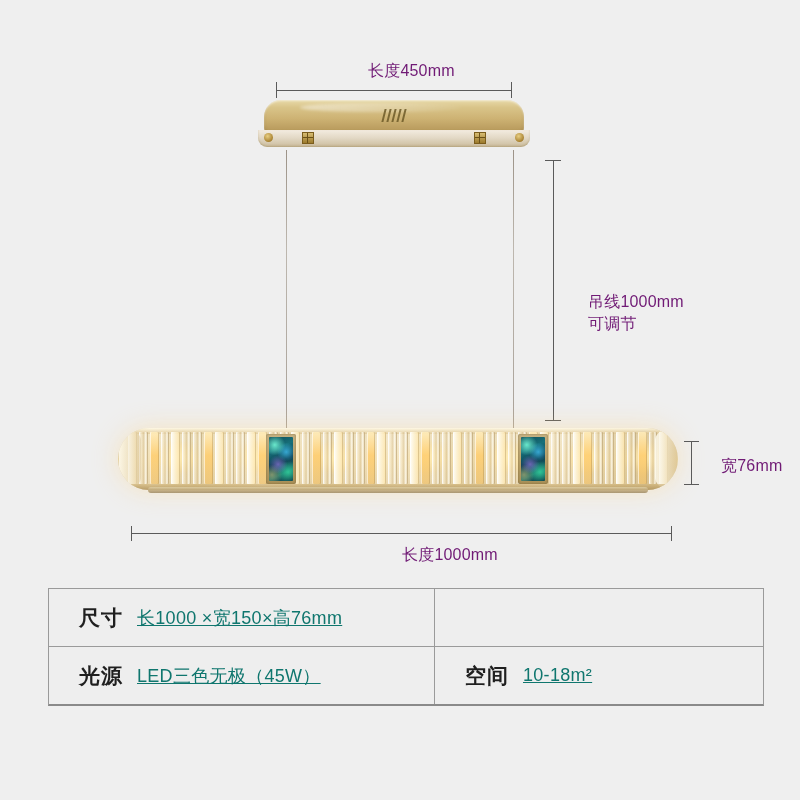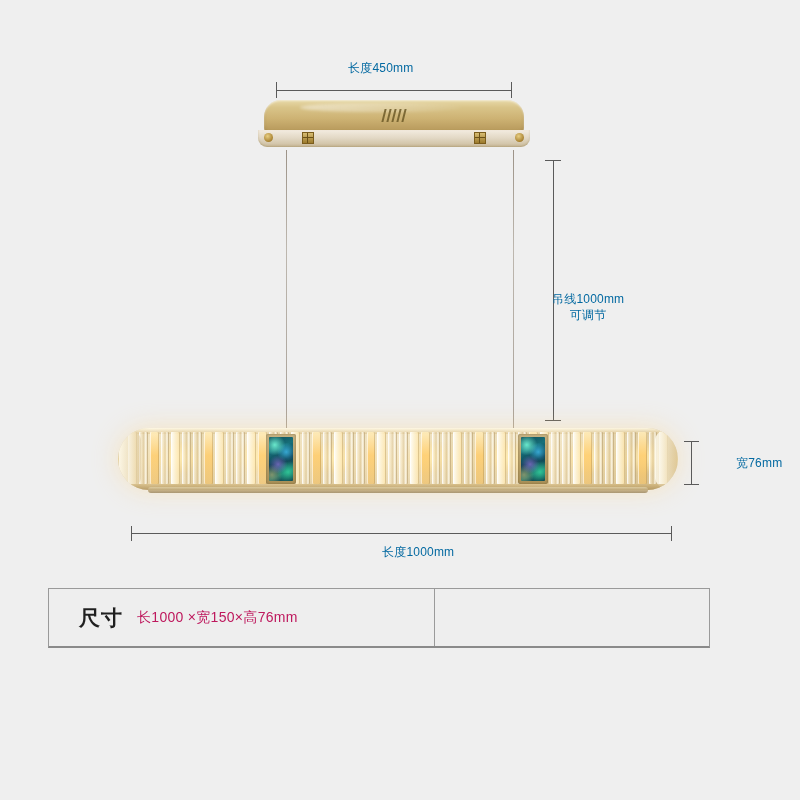--- a/index.html
+++ b/index.html
@@ -36,25 +36,26 @@
     width: 1px;
     background: #5a5a5a;
   }
   .tick-h {
     position: absolute;
     height: 1px;
     background: #5a5a5a;
   }
   .dim-label {
     position: absolute;
-    font-size: 12px;
-    color: #0369a1;
+    font-size: 16px;
+    color: #701a75;
     letter-spacing: .2px;
     white-space: pre-line;
     line-height: 1.35;
+    margin-left: 20px;
   }
 
   
   .canopy-wrap {
     position: absolute;
     left: 258px;
     top: 100px;
     width: 272px;
     height: 52px;
   }
@@ -275,21 +276,21 @@
     pointer-events: none;
   }
   .fixture-cap.left  { left: 1px; }
   .fixture-cap.right { right: 1px; }
 
   
   .spec-table {
     position: absolute;
     left: 48px;
     top: 588px;
-    width: 662px;
+    width: 716px;
     border: 1px solid #9a9a9a;
     border-bottom: 2px solid #8a8a8a;
     box-sizing: border-box;
     background: #eeeeee;
   }
   .spec-row {
     display: flex;
     border-bottom: 1px solid #9a9a9a;
     height: 57px;
   }
@@ -305,24 +306,25 @@
   .spec-cell.full   { width: 712px; }
   .spec-key {
     font-size: 21px;
     font-weight: bold;
     color: #1f1f1f;
     letter-spacing: 1px;
     margin-right: 14px;
     white-space: nowrap;
   }
   .spec-val {
-    font-size: 14px;
-    color: #be185d;
+    font-size: 18px;
+    color: #0f766e;
     letter-spacing: .3px;
     white-space: nowrap;
+    text-decoration: underline;
   }
 </style>
 </head>
 <body>
 
 <div class="stage">
 
   <div class="dim-label" style="left:348px; top:60px;">长度450mm</div>
   <div class="dim-h" style="left:276px; top:90px; width:236px;"></div>
   <div class="tick-v" style="left:276px; top:82px; height:16px;"></div>
@@ -345,21 +347,21 @@
     <div class="clamp left"></div>
     <div class="clamp right"></div>
   </div>
 
   <div class="cable c1"></div>
   <div class="cable c2"></div>
 
   <div class="dim-v" style="left:553px; top:160px; height:260px;"></div>
   <div class="tick-h" style="left:545px; top:160px; width:16px;"></div>
   <div class="tick-h" style="left:545px; top:420px; width:16px;"></div>
-  <div class="dim-label" style="left:552px; top:291px;text-align:center;">吊线1000mm
+  <div class="dim-label" style="left:568px; top:291px;">吊线1000mm
 可调节</div>
 
   <div class="fixture">
     <div class="fixture-rim-top"></div>
 
     <div class="bloom" style="left:40px;"></div>
     <div class="bloom" style="left:120px;"></div>
     <div class="bloom" style="left:196px;"></div>
     <div class="bloom" style="left:290px;"></div>
     <div class="bloom" style="left:370px;"></div>
@@ -428,32 +430,42 @@
 
     <div class="fixture-cap left"></div>
     <div class="fixture-cap right"></div>
     <div class="fixture-rim-bottom"></div>
   </div>
   <div class="fixture-base" style="position:absolute; left:148px; top:487px; width:500px; height:6px; border-radius:4px; background:linear-gradient(180deg,#e0d0a6,#b9a274 60%,#9d8862); opacity:.85;"></div>
 
   <div class="dim-v" style="left:691px; top:441px; height:44px;"></div>
   <div class="tick-h" style="left:684px; top:441px; width:15px;"></div>
   <div class="tick-h" style="left:684px; top:484px; width:15px;"></div>
-  <div class="dim-label" style="left:736px; top:455px;">宽76mm</div>
+  <div class="dim-label" style="left:701px; top:455px;">宽76mm</div>
 
   <div class="dim-h" style="left:131px; top:533px; width:541px;"></div>
   <div class="tick-v" style="left:131px; top:526px; height:15px;"></div>
   <div class="tick-v" style="left:671px; top:526px; height:15px;"></div>
   <div class="dim-label" style="left:382px; top:544px;">长度1000mm</div>
 
   <div class="spec-table">
 
     <div class="spec-row">
       <div class="spec-cell first">
         <span class="spec-key">尺寸</span>
         <span class="spec-val">长1000 ×宽150×高76mm</span>
       </div>
     </div>
 
+    <div class="spec-row">
+      <div class="spec-cell first">
+        <span class="spec-key">光源</span>
+        <span class="spec-val">LED三色无极（45W）</span>
+      </div>
+      <div class="spec-cell second">
+        <span class="spec-key">空间</span>
+        <span class="spec-val">10-18m²</span>
+      </div>
+    </div>
 
 
   </div>
 </div>
 
 </body></html>

